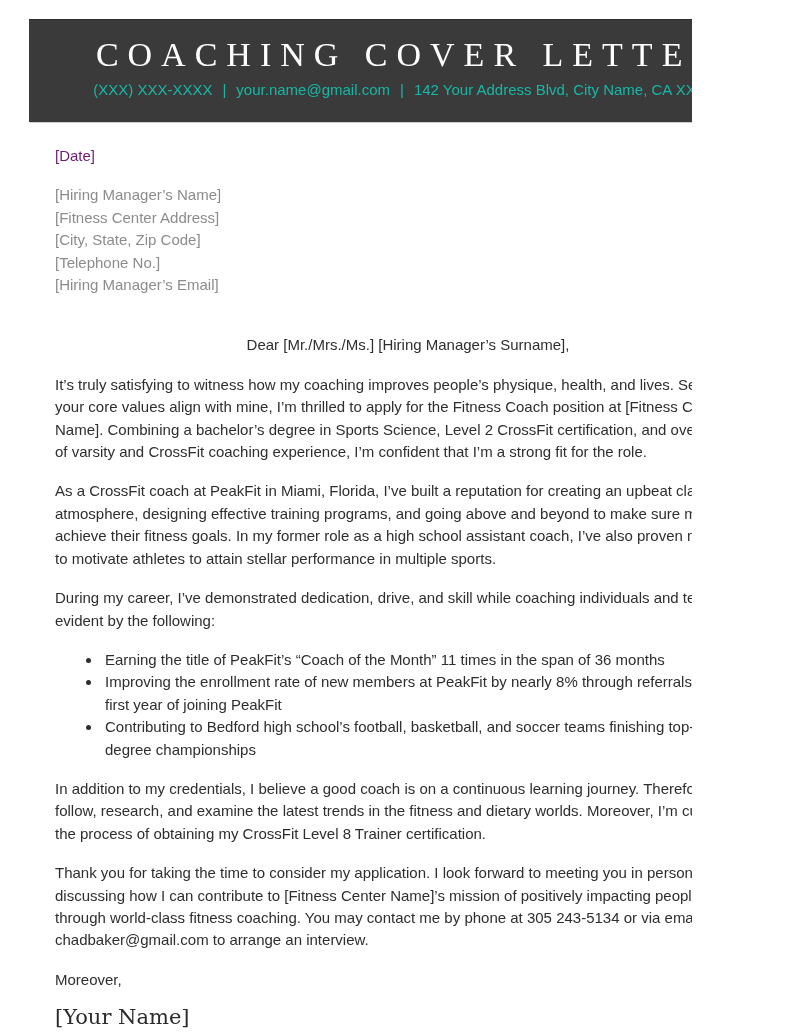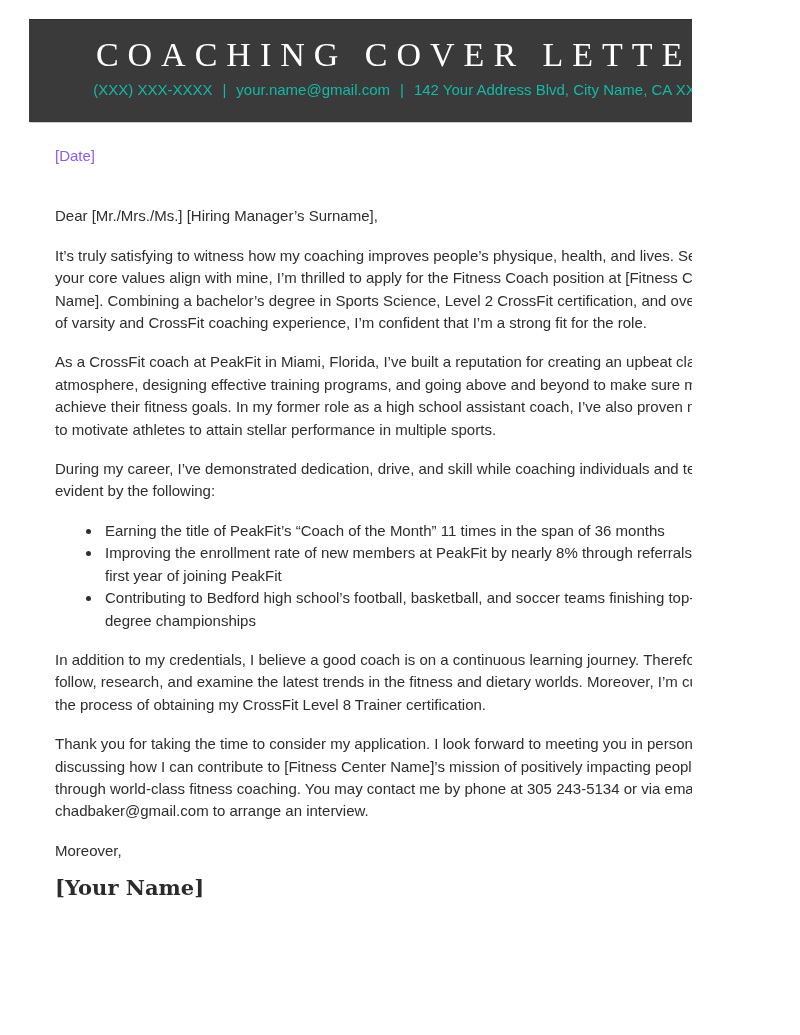--- a/index.html
+++ b/index.html
@@ -55,38 +55,38 @@
   }
   
   .letter-body {
     margin: 0 55px;
     width: 706px;
     color: #2e2e2e;
     font-size: 15px;
     line-height: 22.4px;
   }
   .letter-body p { margin: 17px 0 0 0; }
-  .date { margin-top: 23px !important; color: #8b5cf6; }
+  .date { margin-top: 23px !important; color: #701a75; }
   .recipient { margin-top: 17px; color: #8c8c8c; }
   .recipient-line { line-height: 22.4px; }
-  .salutation { margin-top: 38px !important; }
+  .salutation { margin-top: 38px !important; text-align: center; }
   .achievements-list {
     margin: 17px 0 8px 0;
     padding: 0 0 0 47px;
     list-style: disc;
   }
   .achievements-list li {
     padding-left: 3px;
     line-height: 22.4px;
   }
   .signoff { margin-top: 17px !important; }
   .signature {
     margin-top: 13px !important;
     font-family: "DejaVu Serif", "Liberation Serif", serif;
-    font-weight: 700;
+    font-weight: 400;
     font-size: 21px;
     color: #2b2b2b;
     line-height: 26px;
   }
 </style>
 </head>
 <body>
 
 <div class="page">
 
@@ -94,20 +94,27 @@
     <h1 class="letter-title">COACHING COVER LETTER</h1>
     <div class="contact-line">
       <span>(XXX) XXX-XXXX</span><span class="sep">|</span><span>your.name@gmail.com</span><span class="sep">|</span><span>142 Your Address Blvd, City Name, CA XXXXX</span>
     </div>
   </header>
 
   <main class="letter-body">
 
     <p class="date">[Date]</p>
 
+    <div class="recipient">
+      <div class="recipient-line">[Hiring Manager’s Name]</div>
+      <div class="recipient-line">[Fitness Center Address]</div>
+      <div class="recipient-line">[City, State, Zip Code]</div>
+      <div class="recipient-line">[Telephone No.]</div>
+      <div class="recipient-line">[Hiring Manager’s Email]</div>
+    </div>
 
     <p class="salutation">Dear [Mr./Mrs./Ms.] [Hiring Manager’s Surname],</p>
 
     <p>It’s truly satisfying to witness how my coaching improves people’s physique, health, and lives. Seeing how your core values align with mine, I’m thrilled to apply for the Fitness Coach position at [Fitness Center Name]. Combining a bachelor’s degree in Sports Science, Level 2 CrossFit certification, and over 6 years of varsity and CrossFit coaching experience, I’m confident that I’m a strong fit for the role.</p>
 
     <p>As a CrossFit coach at PeakFit in Miami, Florida, I’ve built a reputation for creating an upbeat class atmosphere, designing effective training programs, and going above and beyond to make sure my clients achieve their fitness goals. In my former role as a high school assistant coach, I’ve also proven my ability to motivate athletes to attain stellar performance in multiple sports.</p>
 
     <p>During my career, I’ve demonstrated dedication, drive, and skill while coaching individuals and teams, evident by the following:</p>
 
     <ul class="achievements-list">

